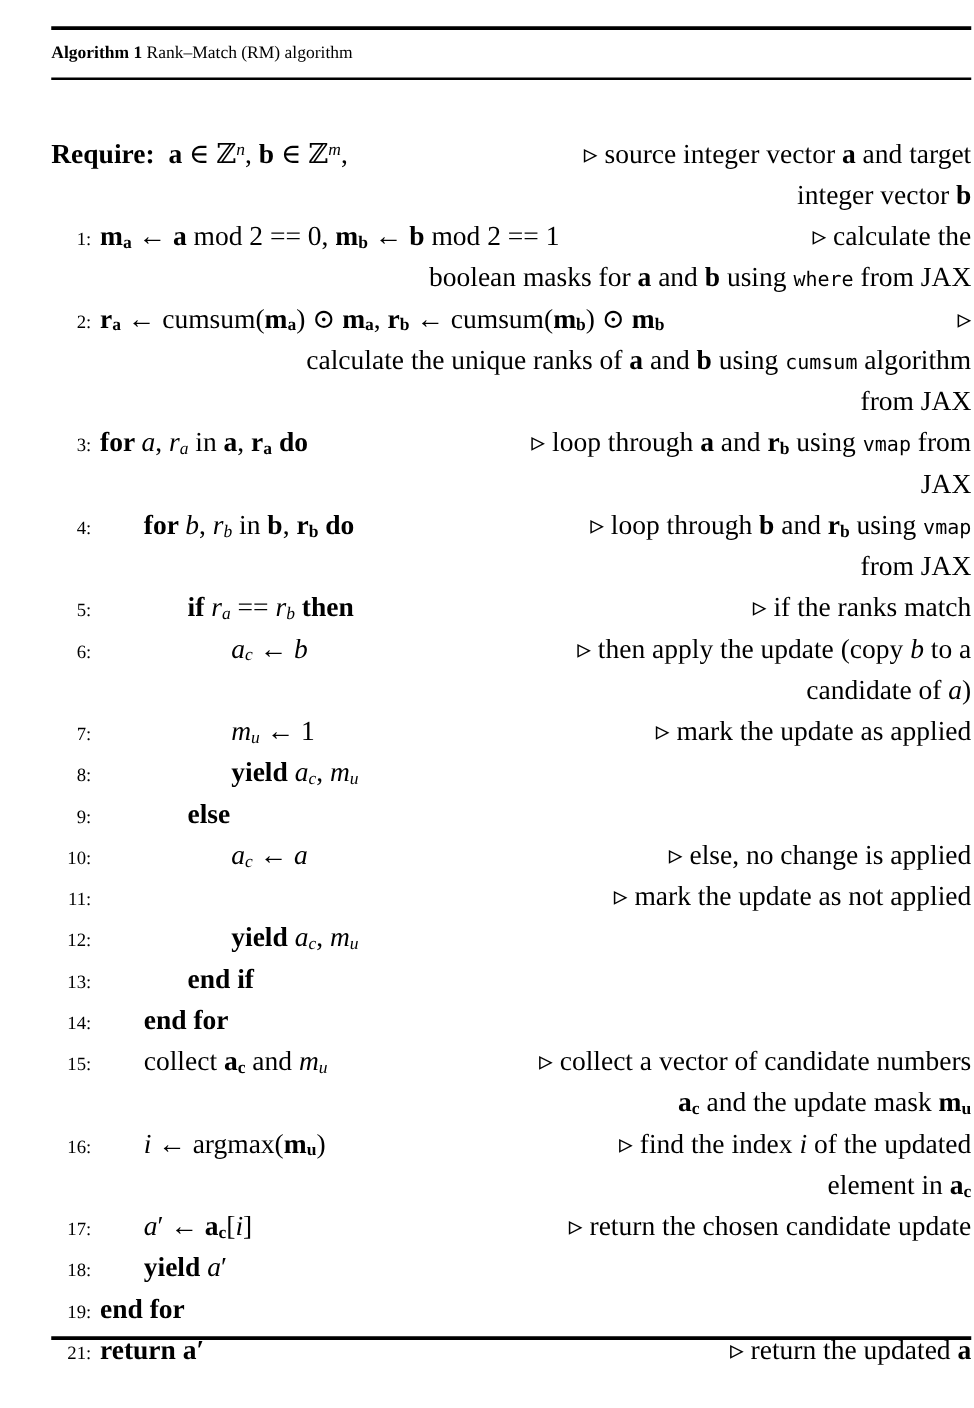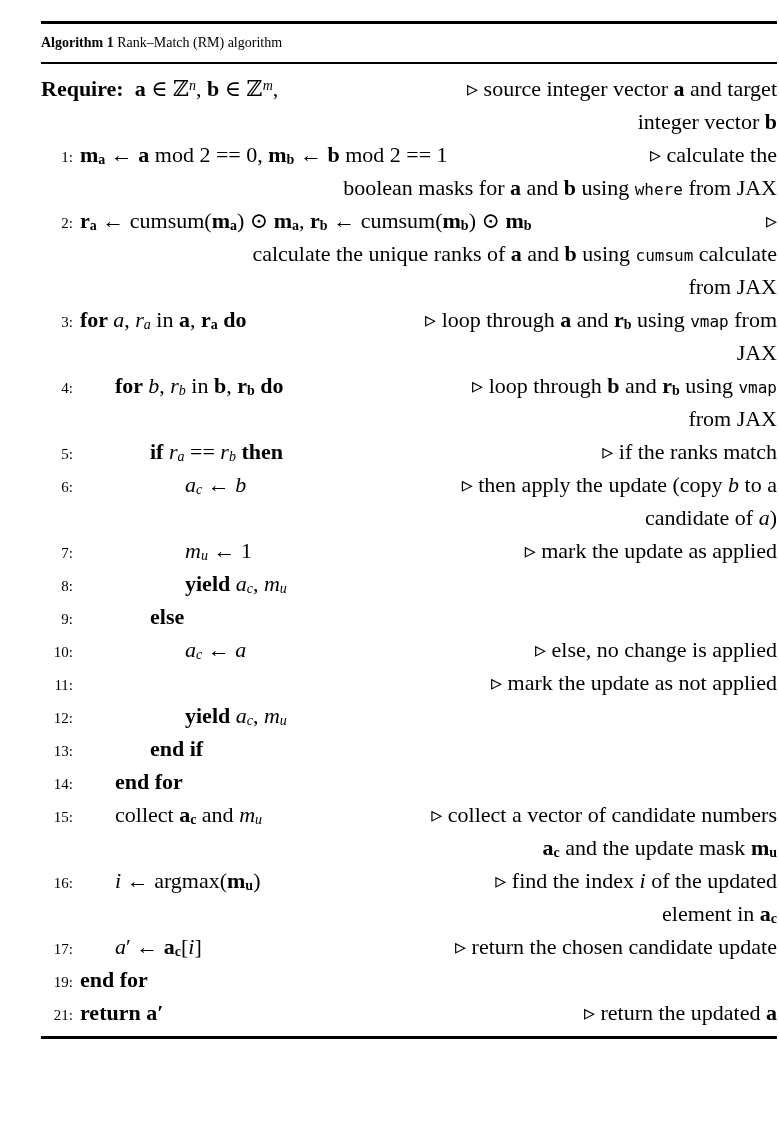--- a/index.html
+++ b/index.html
@@ -13,21 +13,21 @@
   .rule.top{height:3px;}
   .rule.mid{height:2px;}
   .rule.bot{height:3px;}
   .algo-header{font-size:14px;line-height:25px;padding:6px 0 7px 0;white-space:pre;}
   .algo-body{padding-top:8px;padding-bottom:7px;}
   .row{
     display:flex;align-items:baseline;height:33px;line-height:33px;
     font-size:22px;white-space:pre;
   }
   .row .num{flex:none;width:32px;text-align:right;font-size:15px;}
-  .row .content{flex:1;display:flex;align-items:baseline;margin-left:7px;min-width:0;}
+  .row .content{flex:1;display:flex;align-items:baseline;margin-left:7px;min-width:0;margin-top:34px;}
   .row.cont .content{margin-left:29px;justify-content:flex-end;}
   .row.require .content{margin-left:0;}
   .left{white-space:pre;}
   .right{margin-left:auto;padding-left:10px;white-space:pre;}
   .b{font-weight:bold;}
   .i{font-style:italic;}
   .m{font-family:"DejaVu Sans Mono","Liberation Mono",monospace;font-size:16px;}
   .sub{font-size:14px;vertical-align:-0.16em;line-height:0;}
   .sup{font-size:14px;vertical-align:0.42em;line-height:0;}
 </style>
@@ -37,21 +37,21 @@
 <div class="paper">
   <div class="rule top"></div>
   <div class="algo-header"><span class="b">Algorithm 1</span><span> Rank–Match (RM) algorithm</span></div>
   <div class="rule mid"></div>
   <div class="algo-body" id="algo-body">
       <div class="row require"><div class="content"><div class="left" style="padding-left: 0px;"><span class="b">Require:  </span><span class="b">a</span><span> ∈ ℤ</span><span class="i sup">n</span><span>, </span><span class="b">b</span><span> ∈ ℤ</span><span class="i sup">m</span><span>,</span></div><div class="right"><span>▹ source integer vector </span><span class="b">a</span><span> and target</span></div></div></div>
       <div class="row cont"><div class="content"><div class="left" style="padding-left: 0px;"><span>integer vector </span><span class="b">b</span></div></div></div>
       <div class="row"><span class="num">1:</span><div class="content"><div class="left" style="padding-left: 0px;"><span class="b">m</span><span class="b sub">a</span><span> ← </span><span class="b">a</span><span> mod 2 == 0, </span><span class="b">m</span><span class="b sub">b</span><span> ← </span><span class="b">b</span><span> mod 2 == 1</span></div><div class="right"><span>▹ calculate the</span></div></div></div>
       <div class="row cont"><div class="content"><div class="left" style="padding-left: 0px;"><span>boolean masks for </span><span class="b">a</span><span> and </span><span class="b">b</span><span> using </span><span class="m">where</span><span> from JAX</span></div></div></div>
       <div class="row"><span class="num">2:</span><div class="content"><div class="left" style="padding-left: 0px;"><span class="b">r</span><span class="b sub">a</span><span> ← cumsum(</span><span class="b">m</span><span class="b sub">a</span><span>) ⊙ </span><span class="b">m</span><span class="b sub">a</span><span>, </span><span class="b">r</span><span class="b sub">b</span><span> ← cumsum(</span><span class="b">m</span><span class="b sub">b</span><span>) ⊙ </span><span class="b">m</span><span class="b sub">b</span></div><div class="right"><span>▹</span></div></div></div>
-      <div class="row cont"><div class="content"><div class="left" style="padding-left: 0px;"><span>calculate the unique ranks of </span><span class="b">a</span><span> and </span><span class="b">b</span><span> using </span><span class="m">cumsum</span><span> calculate</span></div></div></div>
+      <div class="row cont"><div class="content"><div class="left" style="padding-left: 0px;"><span>calculate the unique ranks of </span><span class="b">a</span><span> and </span><span class="b">b</span><span> using </span><span class="m">cumsum</span><span> algorithm</span></div></div></div>
       <div class="row cont"><div class="content"><div class="left" style="padding-left: 0px;"><span>from JAX</span></div></div></div>
       <div class="row"><span class="num">3:</span><div class="content"><div class="left" style="padding-left: 0px;"><span class="b">for </span><span class="i">a</span><span>, </span><span class="i">r</span><span class="i sub">a</span><span> in </span><span class="b">a</span><span>, </span><span class="b">r</span><span class="b sub">a</span><span class="b"> do</span></div><div class="right"><span>▹ loop through </span><span class="b">a</span><span> and </span><span class="b">r</span><span class="b sub">b</span><span> using </span><span class="m">vmap</span><span> from</span></div></div></div>
       <div class="row cont"><div class="content"><div class="left" style="padding-left: 0px;"><span>JAX</span></div></div></div>
       <div class="row"><span class="num">4:</span><div class="content"><div class="left" style="padding-left: 35px;"><span class="b">for </span><span class="i">b</span><span>, </span><span class="i">r</span><span class="i sub">b</span><span> in </span><span class="b">b</span><span>, </span><span class="b">r</span><span class="b sub">b</span><span class="b"> do</span></div><div class="right"><span>▹ loop through </span><span class="b">b</span><span> and </span><span class="b">r</span><span class="b sub">b</span><span> using </span><span class="m">vmap</span></div></div></div>
       <div class="row cont"><div class="content"><div class="left" style="padding-left: 0px;"><span>from JAX</span></div></div></div>
       <div class="row"><span class="num">5:</span><div class="content"><div class="left" style="padding-left: 70px;"><span class="b">if </span><span class="i">r</span><span class="i sub">a</span><span> == </span><span class="i">r</span><span class="i sub">b</span><span class="b"> then</span></div><div class="right"><span>▹ if the ranks match</span></div></div></div>
       <div class="row"><span class="num">6:</span><div class="content"><div class="left" style="padding-left: 105px;"><span class="i">a</span><span class="i sub">c</span><span> ← </span><span class="i">b</span></div><div class="right"><span>▹ then apply the update (copy </span><span class="i">b</span><span> to a</span></div></div></div>
       <div class="row cont"><div class="content"><div class="left" style="padding-left: 0px;"><span>candidate of </span><span class="i">a</span><span>)</span></div></div></div>
       <div class="row"><span class="num">7:</span><div class="content"><div class="left" style="padding-left: 105px;"><span class="i">m</span><span class="i sub">u</span><span> ← 1</span></div><div class="right"><span>▹ mark the update as applied</span></div></div></div>
       <div class="row"><span class="num">8:</span><div class="content"><div class="left" style="padding-left: 105px;"><span class="b">yield </span><span class="i">a</span><span class="i sub">c</span><span>, </span><span class="i">m</span><span class="i sub">u</span></div></div></div>
@@ -59,17 +59,18 @@
       <div class="row"><span class="num">10:</span><div class="content"><div class="left" style="padding-left: 105px;"><span class="i">a</span><span class="i sub">c</span><span> ← </span><span class="i">a</span></div><div class="right"><span>▹ else, no change is applied</span></div></div></div>
       <div class="row"><span class="num">11:</span><div class="content"><div class="right"><span>▹ mark the update as not applied</span></div></div></div>
       <div class="row"><span class="num">12:</span><div class="content"><div class="left" style="padding-left: 105px;"><span class="b">yield </span><span class="i">a</span><span class="i sub">c</span><span>, </span><span class="i">m</span><span class="i sub">u</span></div></div></div>
       <div class="row"><span class="num">13:</span><div class="content"><div class="left" style="padding-left: 70px;"><span class="b">end if</span></div></div></div>
       <div class="row"><span class="num">14:</span><div class="content"><div class="left" style="padding-left: 35px;"><span class="b">end for</span></div></div></div>
       <div class="row"><span class="num">15:</span><div class="content"><div class="left" style="padding-left: 35px;"><span>collect </span><span class="b">a</span><span class="b sub">c</span><span> and </span><span class="i">m</span><span class="i sub">u</span></div><div class="right"><span>▹ collect a vector of candidate numbers</span></div></div></div>
       <div class="row cont"><div class="content"><div class="left" style="padding-left: 0px;"><span class="b">a</span><span class="b sub">c</span><span> and the update mask </span><span class="b">m</span><span class="b sub">u</span></div></div></div>
       <div class="row"><span class="num">16:</span><div class="content"><div class="left" style="padding-left: 35px;"><span class="i">i</span><span> ← argmax(</span><span class="b">m</span><span class="b sub">u</span><span>)</span></div><div class="right"><span>▹ find the index </span><span class="i">i</span><span> of the updated</span></div></div></div>
       <div class="row cont"><div class="content"><div class="left" style="padding-left: 0px;"><span>element in </span><span class="b">a</span><span class="b sub">c</span></div></div></div>
       <div class="row"><span class="num">17:</span><div class="content"><div class="left" style="padding-left: 35px;"><span class="i">a</span><span>′</span><span> ← </span><span class="b">a</span><span class="b sub">c</span><span>[</span><span class="i">i</span><span>]</span></div><div class="right"><span>▹ return the chosen candidate update</span></div></div></div>
+      <div class="row"><span class="num">18:</span><div class="content"><div class="left" style="padding-left: 35px;"><span class="b">yield </span><span class="i">a</span><span>′</span></div></div></div>
       <div class="row"><span class="num">19:</span><div class="content"><div class="left" style="padding-left: 0px;"><span class="b">end for</span></div></div></div>
       <div class="row"><span class="num">21:</span><div class="content"><div class="left" style="padding-left: 0px;"><span class="b">return </span><span class="b">a</span><span class="b">′</span></div><div class="right"><span>▹ return the updated </span><span class="b">a</span></div></div></div>
     </div>
   <div class="rule bot"></div>
 </div>
 
 </body></html>

